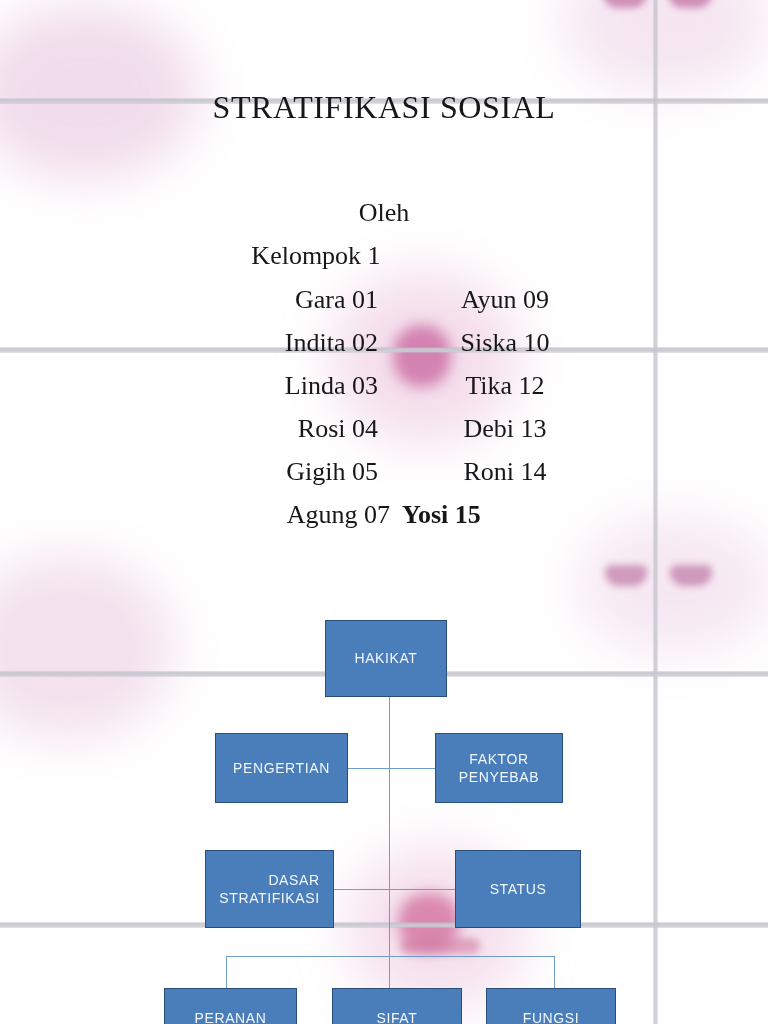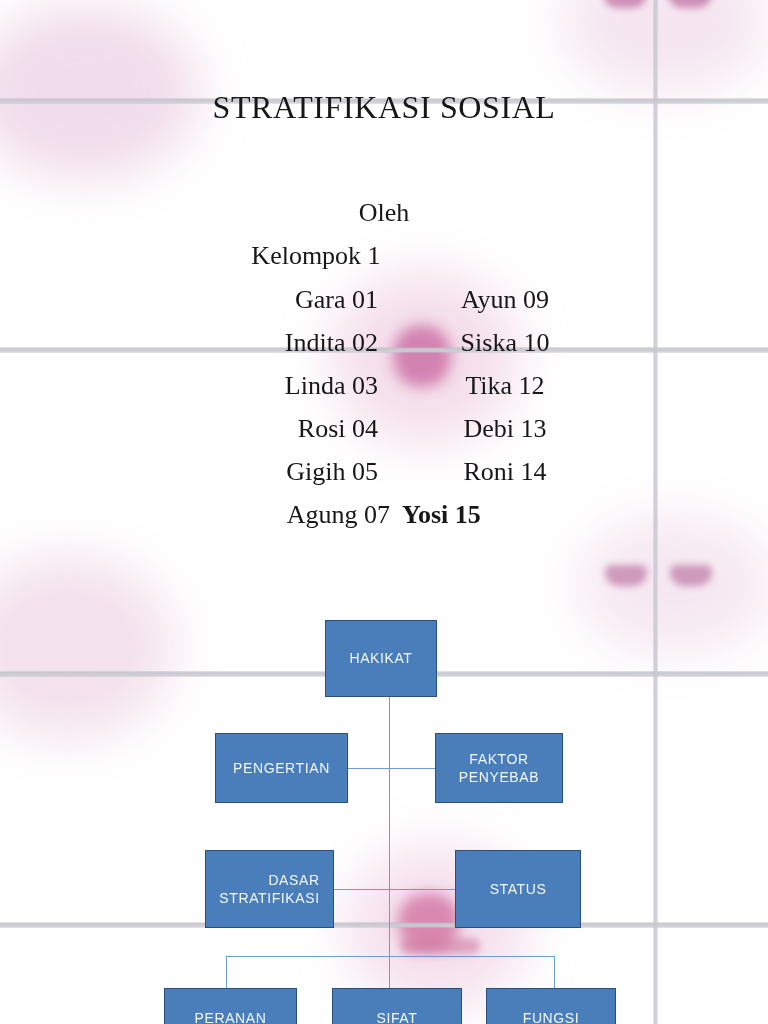--- a/index.html
+++ b/index.html
@@ -225,21 +225,21 @@
     <div class="connector v" style="left:389px; top:697px; height:262px;"></div>
     <div class="connector h" style="left:348px; top:768px; width:42px;"></div>
     <div class="connector h" style="left:389px; top:768px; width:46px;"></div>
     <div class="connector h" style="left:334px; top:889px; width:56px;"></div>
     <div class="connector h" style="left:389px; top:889px; width:66px;"></div>
     <div class="connector h" style="left:226px; top:956px; width:329px;"></div>
     <div class="connector v" style="left:226px; top:956px; height:32px;"></div>
     <div class="connector v" style="left:389px; top:956px; height:32px;"></div>
     <div class="connector v" style="left:554px; top:956px; height:32px;"></div>
 
-    <div class="node" style="left:325px; top:620px; width:112px; height:77px;text-align:center;">
+    <div class="node" style="left:325px; top:620px; width:122px; height:77px;text-align:center;">
       <span>HAKIKAT</span>
     </div>
 
     <div class="node" style="left:215px; top:733px; width:133px; height:70px;">
       <span>PENGERTIAN</span>
     </div>
 
     <div class="node" style="left:435px; top:733px; width:128px; height:70px;">
       <span>
         <span>FAKTOR</span><br>

